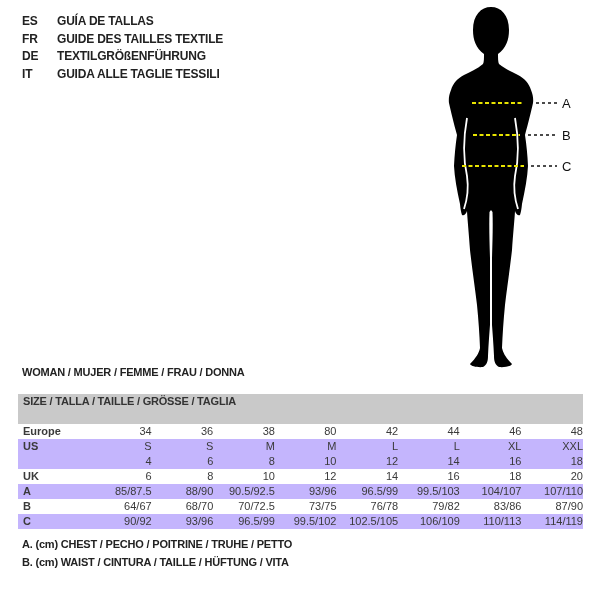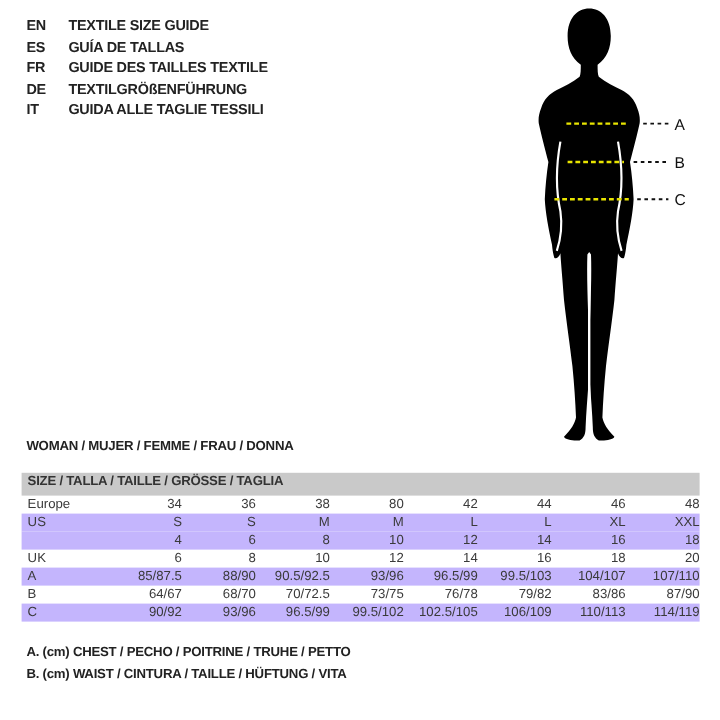--- a/index.html
+++ b/index.html
@@ -29,45 +29,41 @@
     position: absolute; left: 22px; top: 366px;
     font-weight: bold; font-size: 11px; letter-spacing: -0.2px; text-align: right;
   }
 
   
   .size-table {
     position: absolute; left: 18px; top: 394px; width: 565px;
     font-size: 11px; color: #3a3a3a;
   }
   .thead {
-    background: #c9c9c9; height: 19px; line-height: 15px;
+    background: #c9c9c9; height: 30px; line-height: 15px;
     font-weight: bold; padding-left: 5px; letter-spacing: -0.2px;
     color: #333;
   }
   .trow { display: flex; height: 15px; line-height: 15px; }
   .trow.shaded { background: #c4b5fd; }
-  .tlabel { width: 72px; padding-left: 5px; box-sizing: border-box; }
+  .tlabel { width: 72px; padding-left: 5px; box-sizing: border-box; font-weight: bold; }
   .tcell { flex: 1; text-align: right; }
 
   
   .legend-block { position: absolute; left: 22px; top: 536px; }
   .legend-row { height: 17.5px; line-height: 17.5px; font-weight: bold; font-size: 11px; letter-spacing: -0.2px; white-space: nowrap; }
 
   svg text { font-family: "Liberation Sans", sans-serif; }
 </style>
 </head>
 <body>
 
 <div id="page">
 
   <div class="lang-block">
-    <div class="lang-row">
-      <span class="lang-code">EN</span>
-      <span class="lang-label">TEXTILE SIZE GUIDE</span>
-    </div>
     <div class="lang-row">
       <span class="lang-code">ES</span>
       <span class="lang-label">GUÍA DE TALLAS</span>
     </div>
     <div class="lang-row">
       <span class="lang-code">FR</span>
       <span class="lang-label">GUIDE DES TAILLES TEXTILE</span>
     </div>
     <div class="lang-row">
       <span class="lang-code">DE</span>

